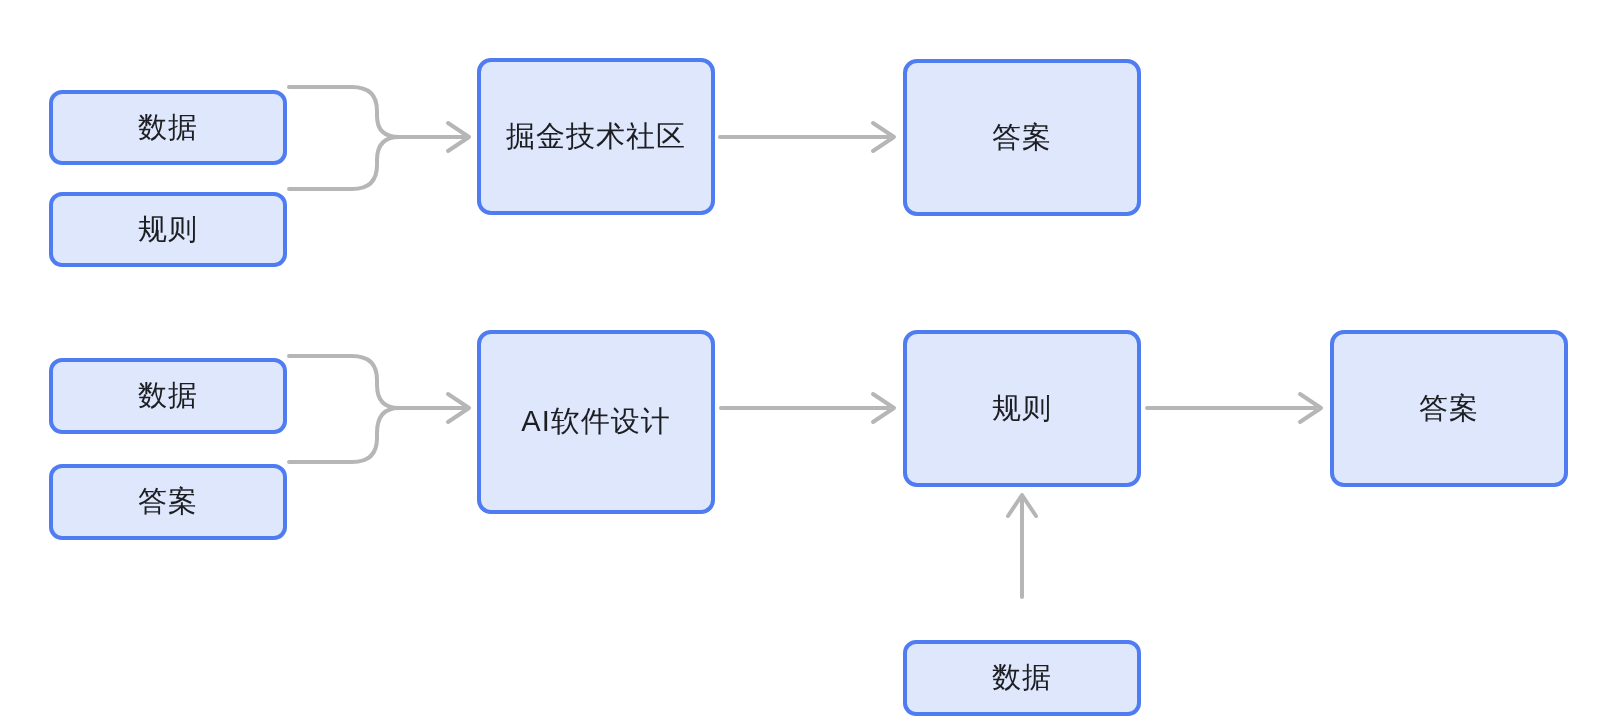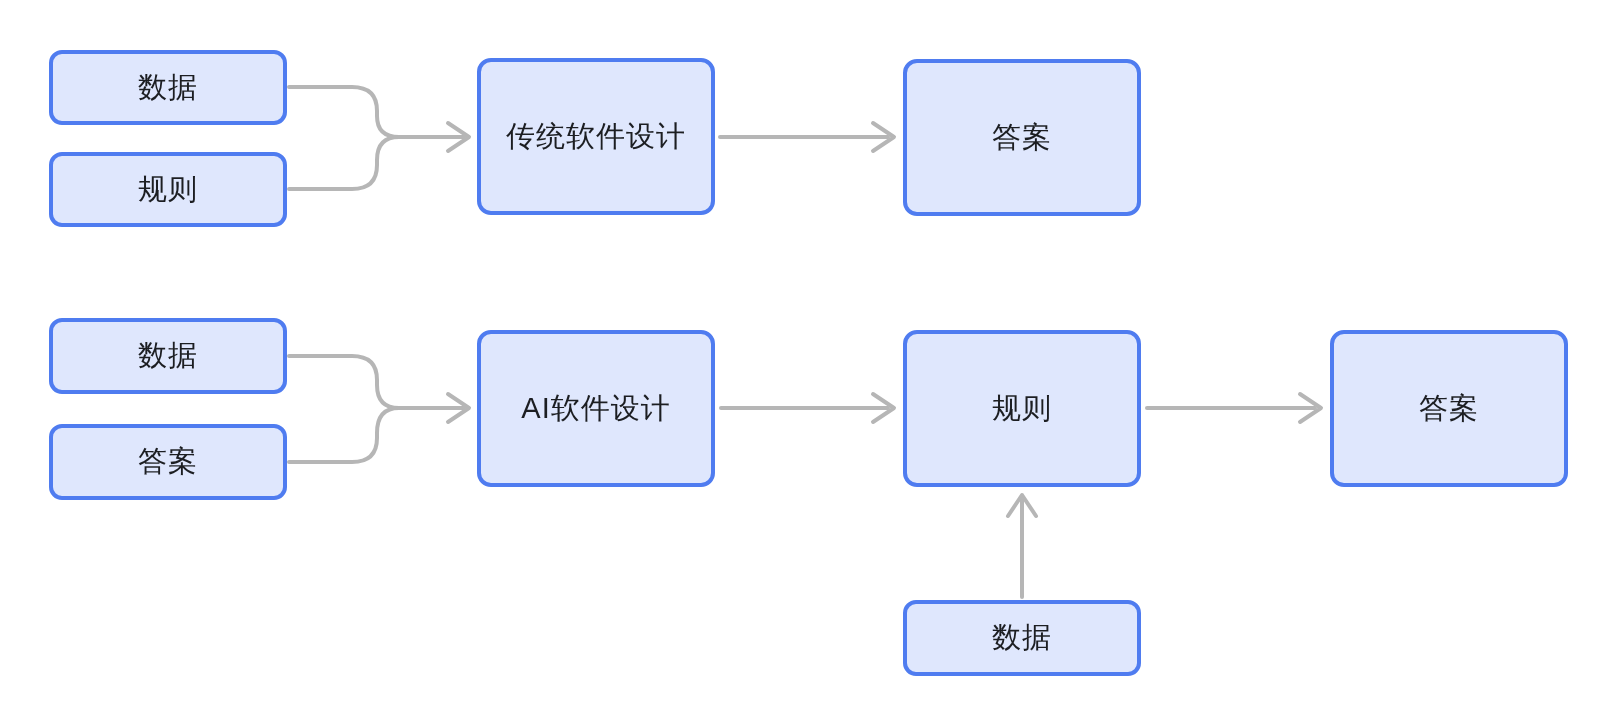--- a/index.html
+++ b/index.html
@@ -30,33 +30,34 @@
     border: 4px solid #4f7cf0;
     display: flex;
     align-items: center;
     justify-content: center;
     font-size: 29px;
     letter-spacing: 1px;
     color: #1c1e22;
   }
   .node.small {
     border-radius: 13px;
+    margin-top: 40px;
   }
   .node.large {
     border-radius: 14px;
   }
   
   .pos-t-in0   { left: 49px;   top: 50px;  width: 238px; height: 75px; }
   .pos-t-in1   { left: 49px;   top: 152px; width: 238px; height: 75px; }
   .pos-t-proc  { left: 477px;  top: 58px;  width: 238px; height: 157px; }
   .pos-t-out   { left: 903px;  top: 59px;  width: 238px; height: 157px; }
   
   .pos-b-in0   { left: 49px;   top: 318px; width: 238px; height: 76px; }
   .pos-b-in1   { left: 49px;   top: 424px; width: 238px; height: 76px; }
-  .pos-b-proc  { left: 477px;  top: 330px; width: 238px; height: 157px; }
+  .pos-b-proc  { left: 477px;  top: 330px; width: 238px; height: 184px; }
   .pos-b-rules { left: 903px;  top: 330px; width: 238px; height: 157px; }
   .pos-b-final { left: 1330px; top: 330px; width: 238px; height: 157px; }
   .pos-b-feed  { left: 903px;  top: 600px; width: 238px; height: 76px; }
 
   .watermark {
     position: absolute;
     right: 18px;
     top: 664px;
     font-size: 29px;
     font-weight: 700;
@@ -101,21 +102,21 @@
     </g>
   </svg>
 
   <div class="node small pos-t-in0">
     <span>数据</span>
   </div>
   <div class="node small pos-t-in1">
     <span>规则</span>
   </div>
   <div class="node large pos-t-proc">
-    <span>传统软件设计</span>
+    <span>掘金技术社区</span>
   </div>
   <div class="node large pos-t-out">
     <span>答案</span>
   </div>
 
   <div class="node small pos-b-in0">
     <span>数据</span>
   </div>
   <div class="node small pos-b-in1">
     <span>答案</span>

